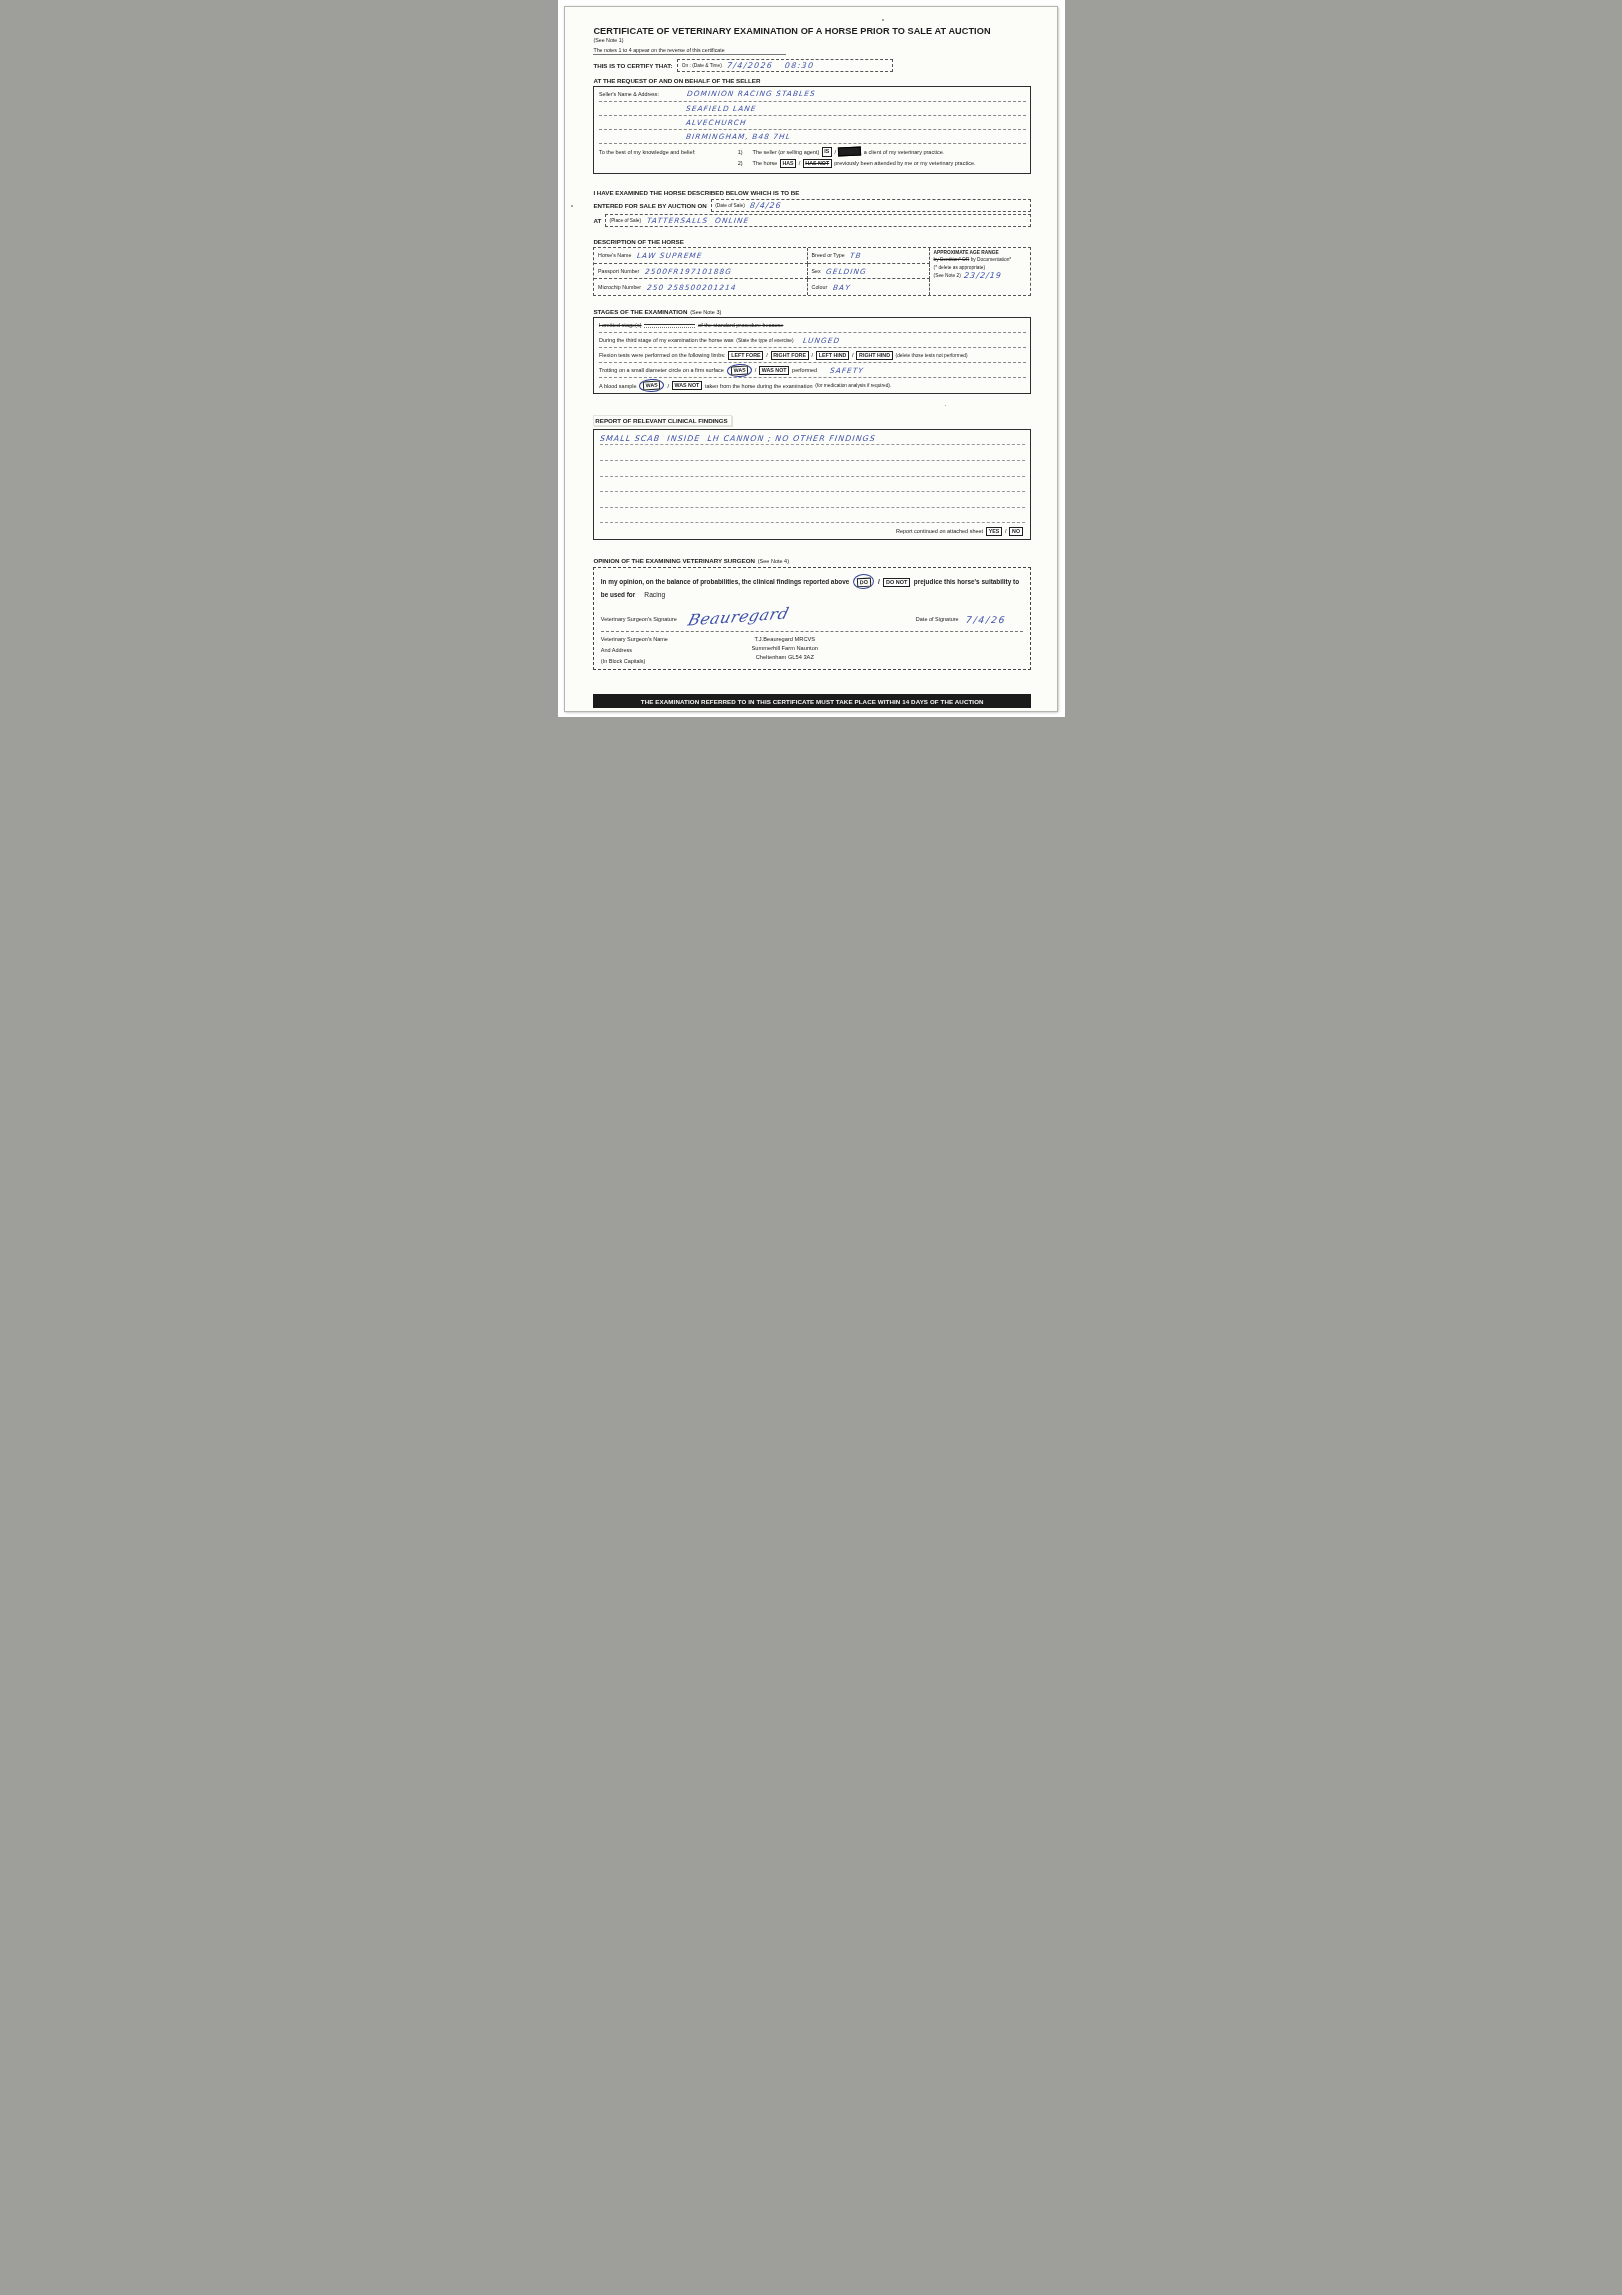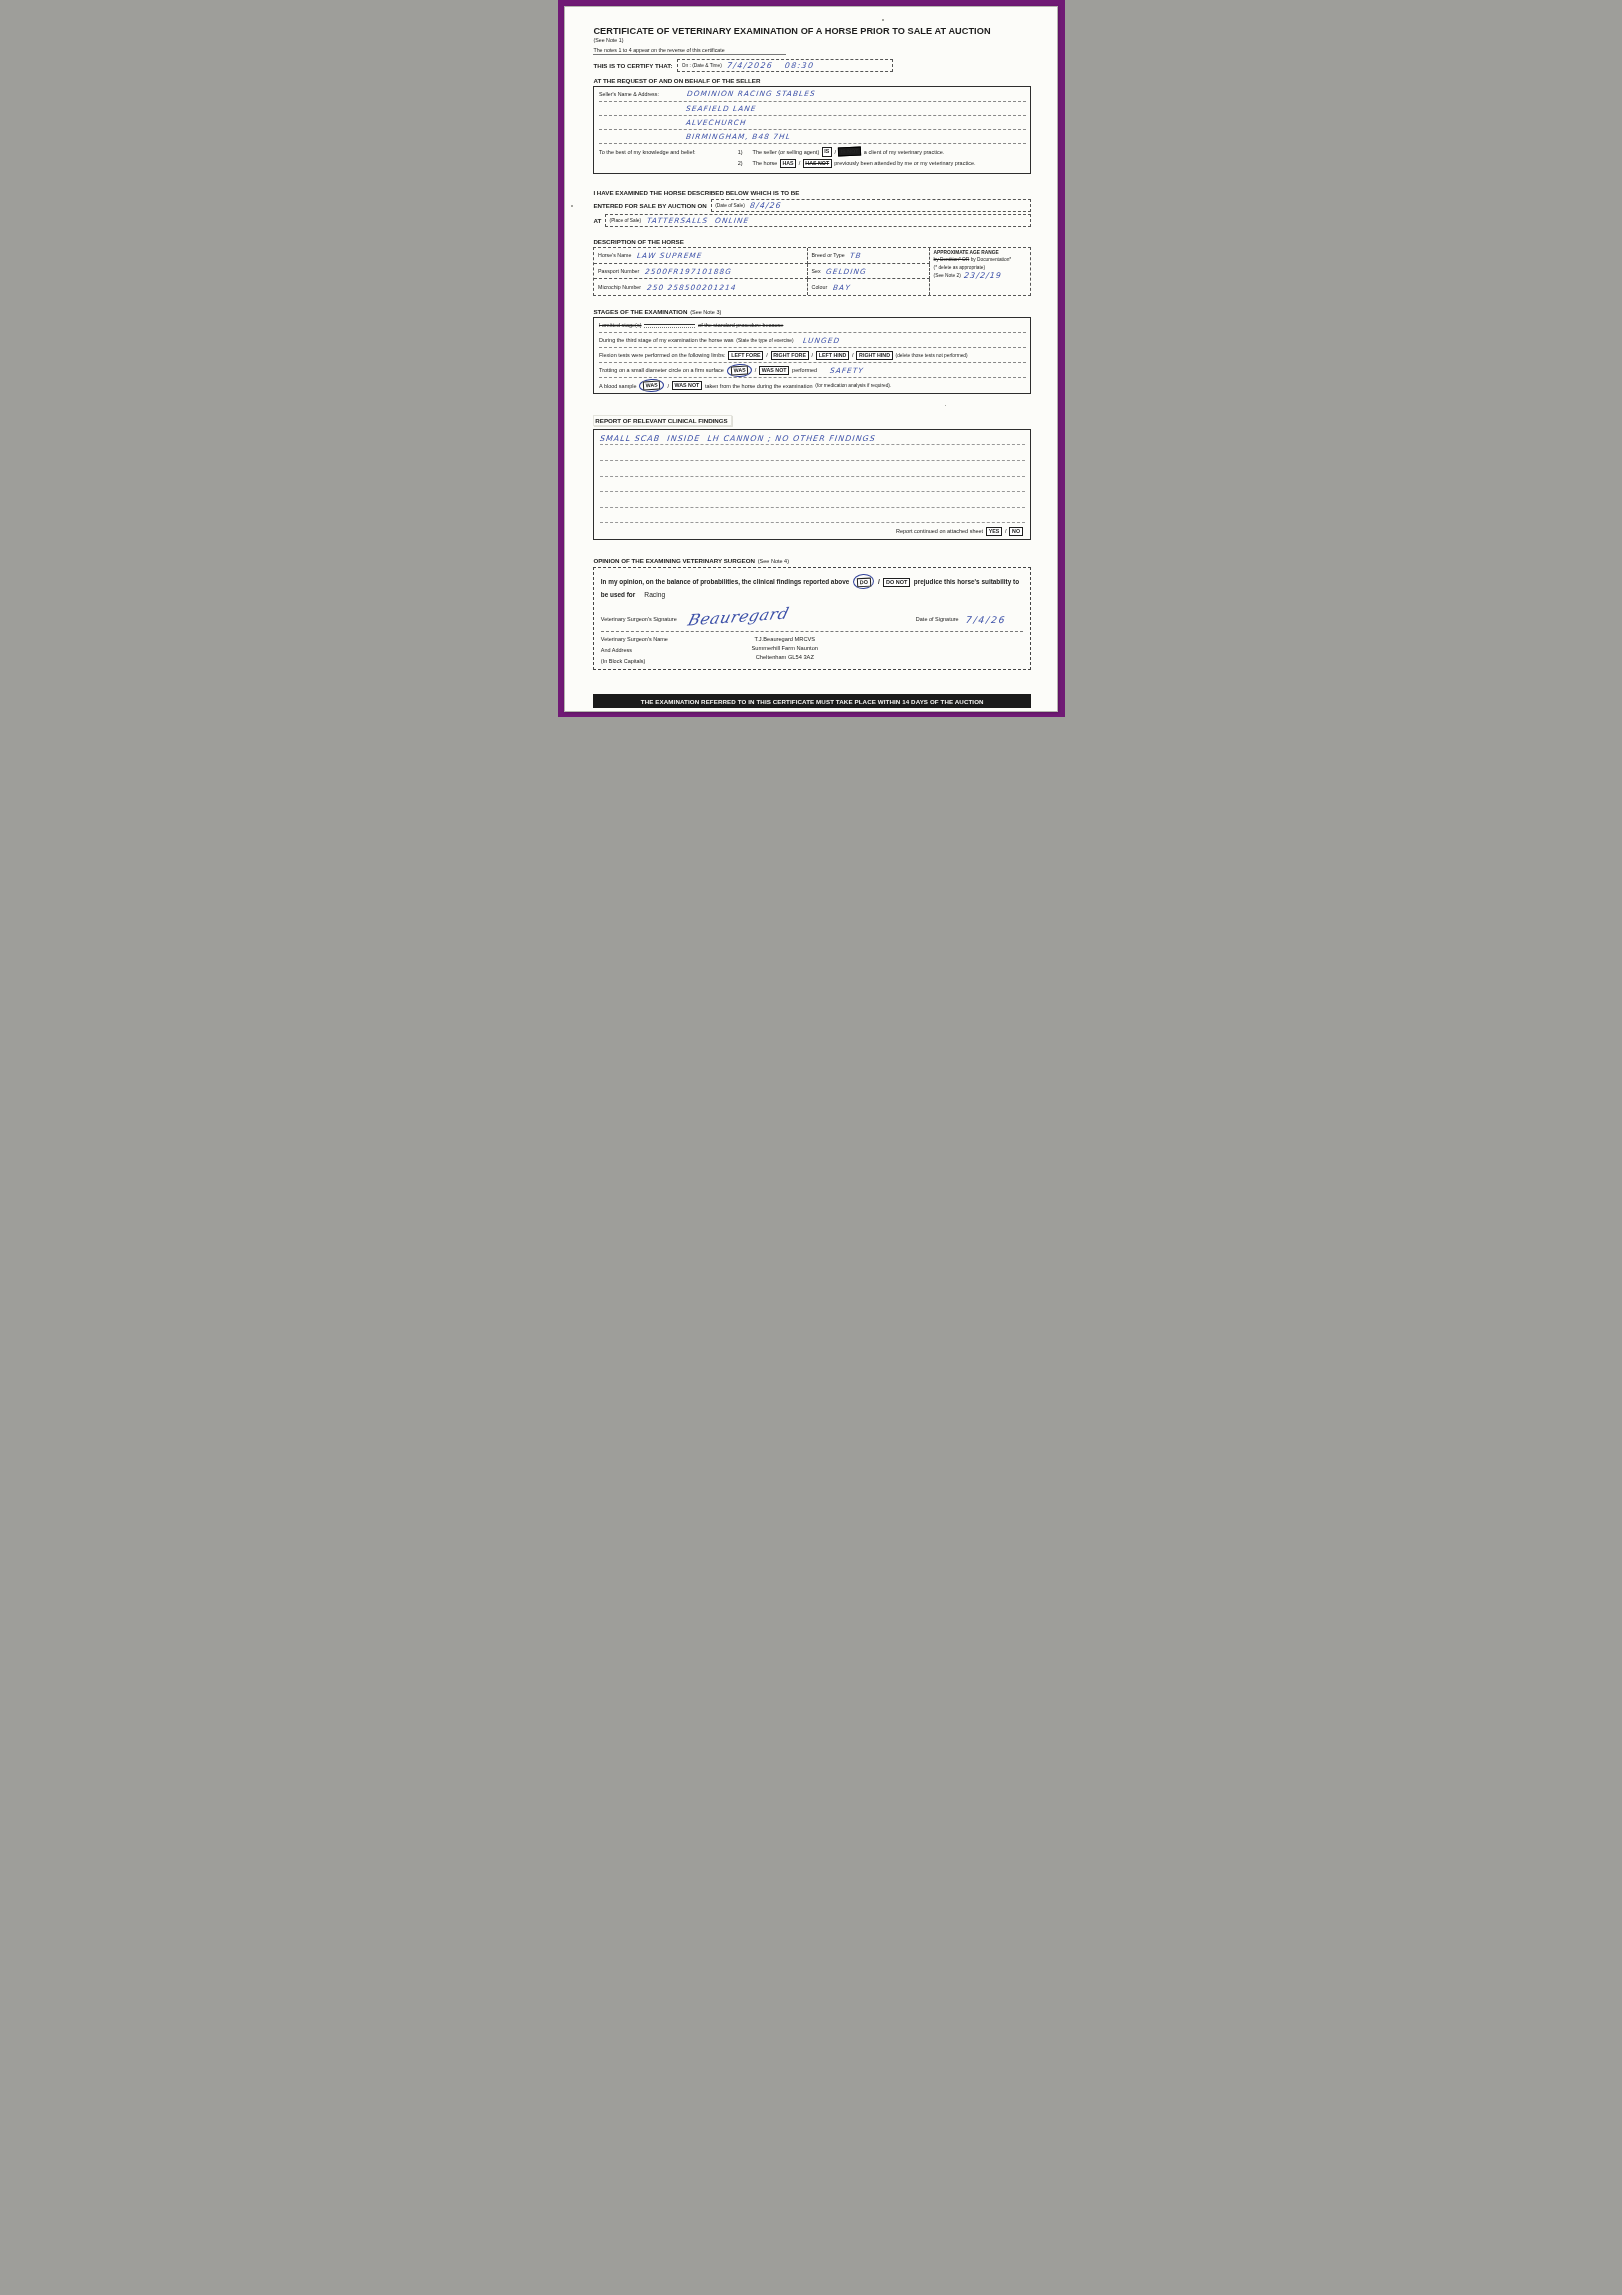--- a/index.html
+++ b/index.html
@@ -1,17 +1,17 @@
 <!DOCTYPE html>
 <html lang="en" style="font-size:7.3px"><head>
 <meta charset="utf-8">
 <style>
   * { margin:0; padding:0; box-sizing:border-box; }
   body { background:#9e9e9a; font-family:"Liberation Sans", sans-serif; color:#1c1c1c; }
-  .scan { width:507px; height:717px; margin:0 auto; background:#701a75; padding:5.5px 6.4px; position:relative; }
+  .scan { width:507px; height:717px; margin:0 auto; background:#ffffff; padding:5.5px 6.4px; position:relative; }
   .page { width:100%; height:100%; background:#fcfcf9; border:0.5px solid #b5b5af;
           box-shadow:0.5px 0.9px 2.8px rgba(0,0,0,.35); padding:19px 26px 0 28.5px; position:relative; overflow:hidden; }
 
   .title { font-size:9.2px; font-weight:bold; letter-spacing:0.05px; }
   .see-note { font-size:5.3px; margin-top:1.4px; }
   .notes-line { font-size:5.3px; margin-top:4.1px; padding-bottom:1.4px; border-bottom:0.5px solid #777; width:193px; }
 
   .h-bold { font-weight:bold; font-size:6.2px; }
   .certify-row { margin-top:4.1px; display:flex; align-items:center; gap:4.6px; }
   .field-box { border:0.6px dashed #555; display:flex; align-items:center; gap:5.5px; padding:0.9px 3.7px; min-height:13px; }

